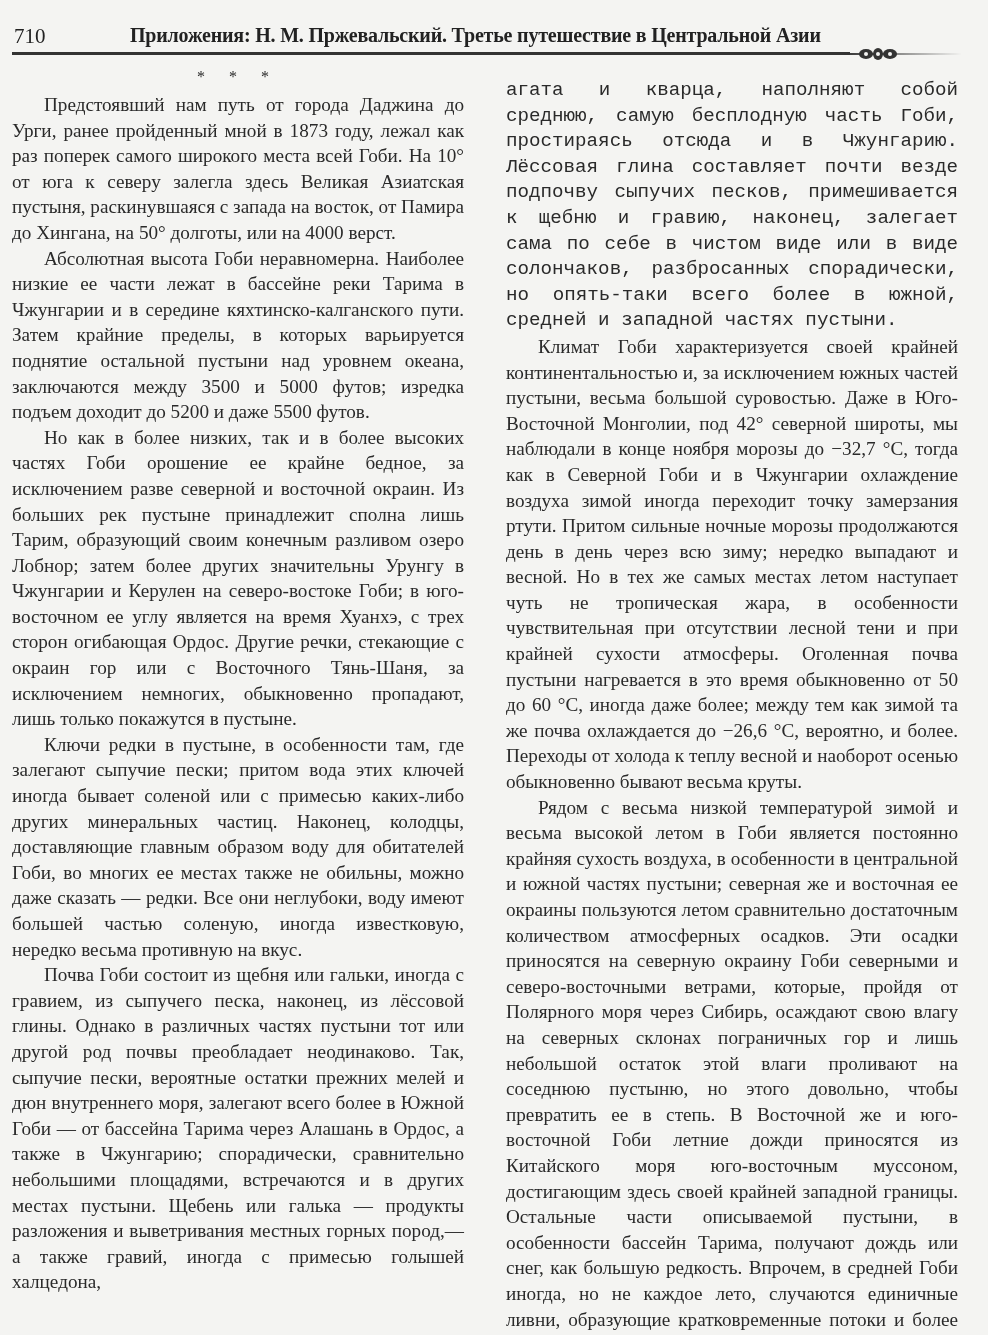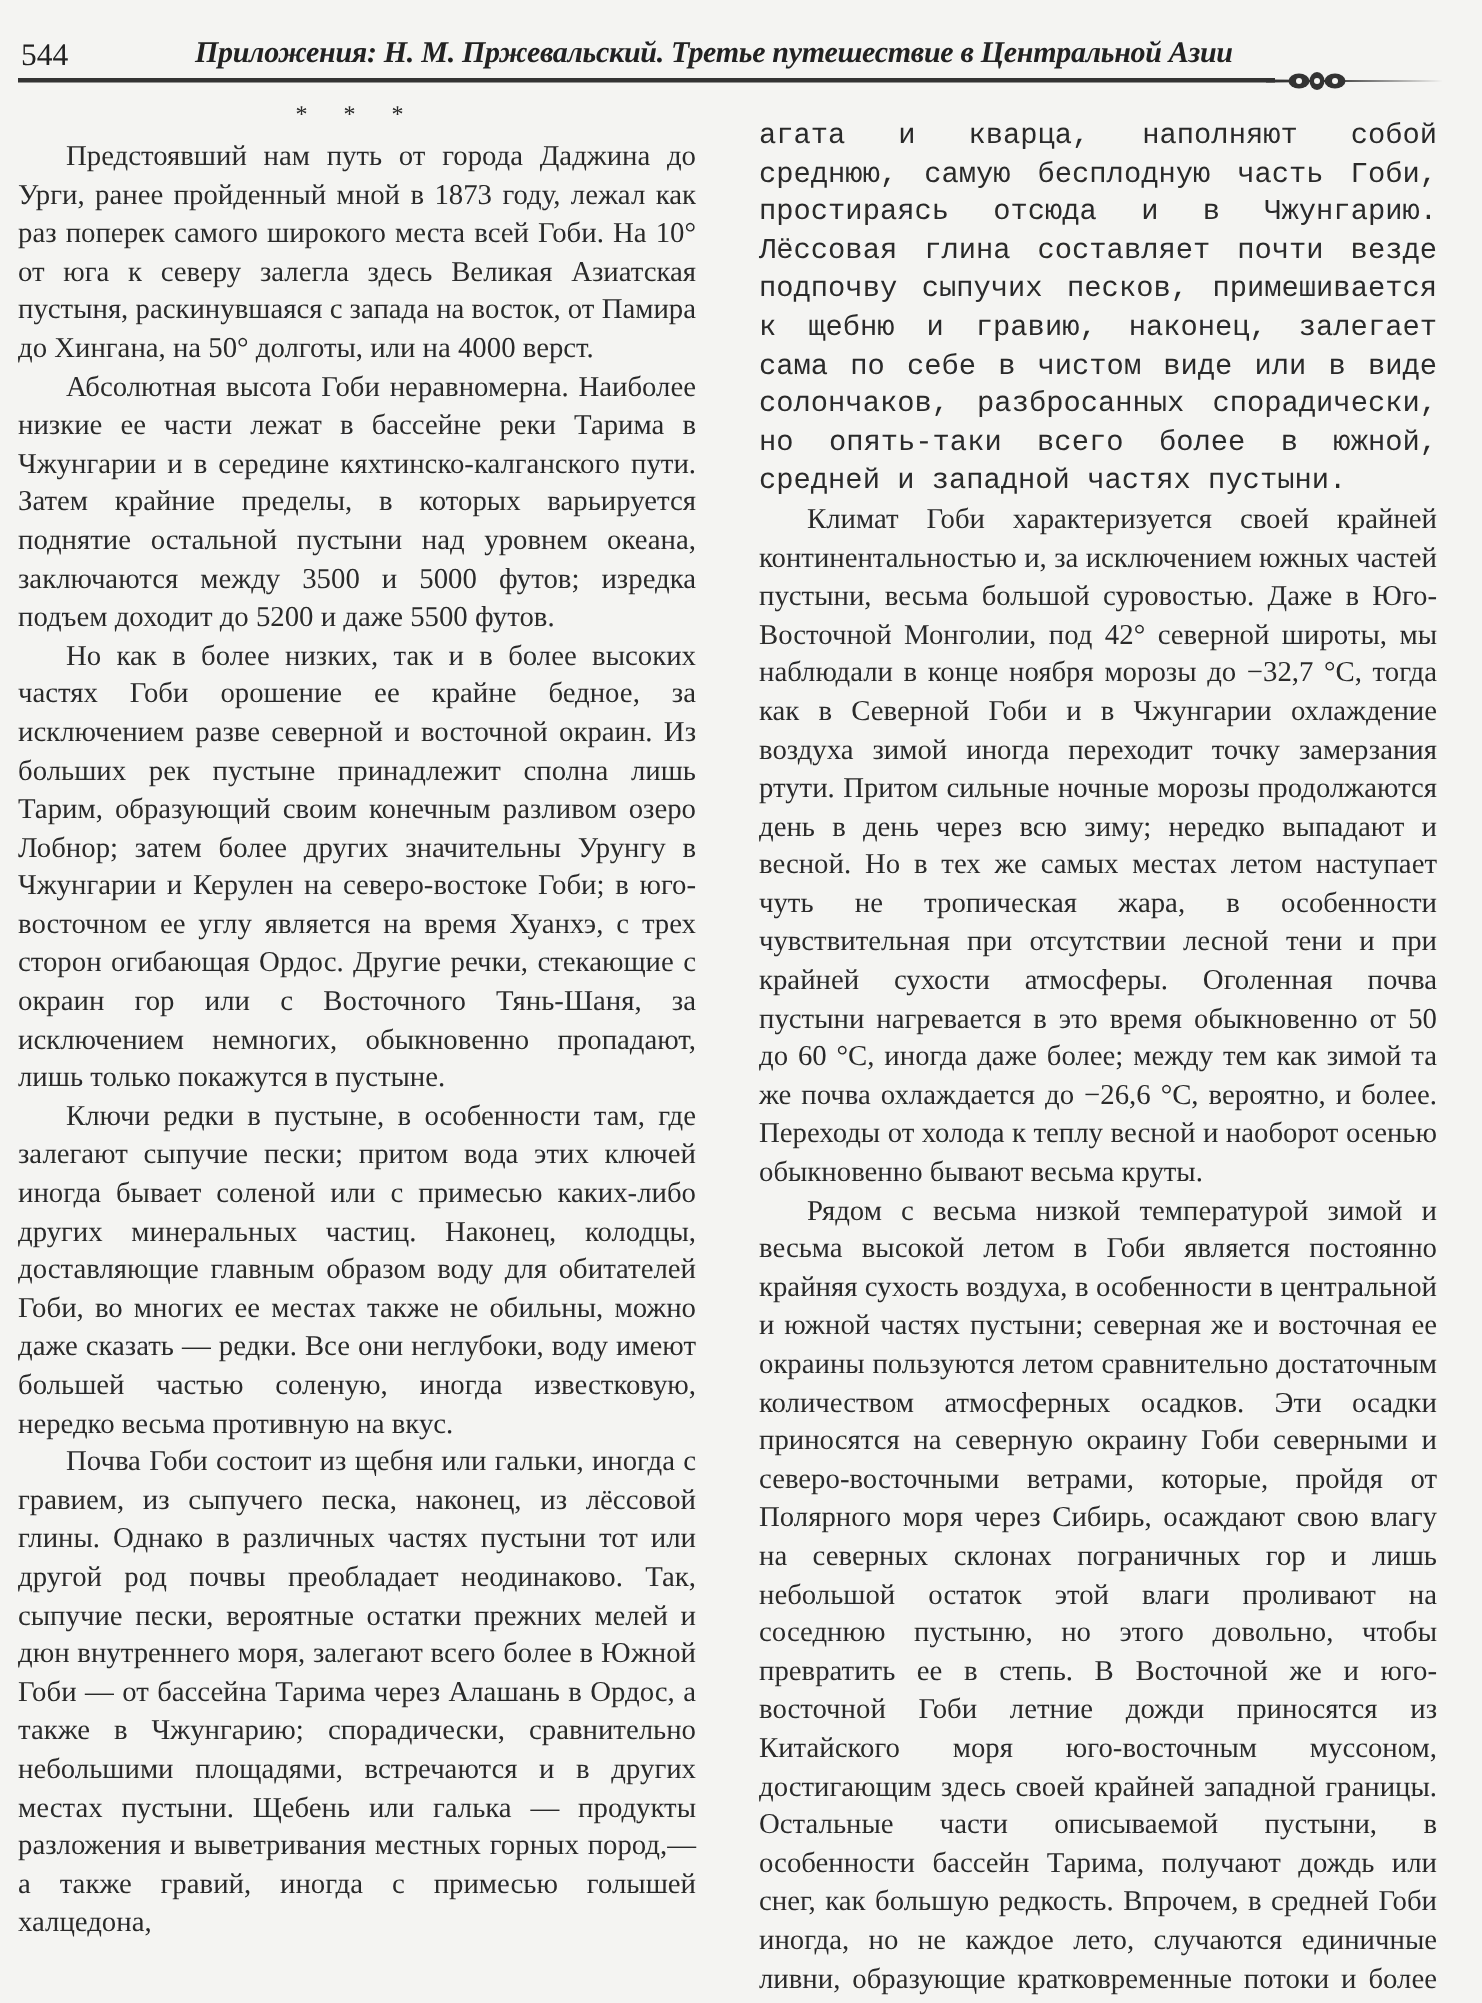--- a/index.html
+++ b/index.html
@@ -13,21 +13,21 @@
     }
     .running-head {
       position: absolute; left: 12px; top: 22px; width: 930px; height: 30px;
     }
     .page-num {
       position: absolute; left: 2px; top: 2px;
       font-size: 21px; font-family: "Liberation Serif", serif; color: #222;
     }
     .head-title {
       position: absolute; left: 118px; top: 2px;
-      font-size: 20px; font-style: italic; font-weight: bold; color: #222;
+      font-size: 20px; font-weight: bold; color: #222;
       letter-spacing: -0.2px;
     }
     .head-rule {
       position: absolute; left: 0; top: 30px; width: 838px; height: 3px; background: #333;
     }
     .ornament {
       position: absolute; left: 832px; top: 22px; width: 118px; height: 20px;
     }
     .column {
       position: absolute; top: 66px; width: 452px;
@@ -39,21 +39,21 @@
     .stars {
       text-align: center; font-size: 16px; letter-spacing: 10px; margin: 0 0 4px 0; height: 22px; line-height: 22px;
     }
     p { margin: 0; text-indent: 32px; }
     p.cont { text-indent: 0; font-family: Liberation Mono, monospace; }
   </style>
 </head>
 <body>
 
 <div class="running-head">
-  <span class="page-num">544</span>
+  <span class="page-num">710</span>
   <span class="head-title">Приложения: Н. М. Пржевальский. Третье путешествие в Центральной Азии</span>
   <div class="head-rule"></div>
   <svg class="ornament" viewBox="0 0 118 20">
     <path d="M0 11 L118 10 L0 9 Z" fill="#333"></path>
     <ellipse cx="22" cy="10" rx="7" ry="5" fill="#333"></ellipse>
     <ellipse cx="34" cy="10" rx="5" ry="6" fill="#333"></ellipse>
     <circle cx="34" cy="10" r="2" fill="#f4f4f2"></circle>
     <ellipse cx="46" cy="10" rx="7" ry="5" fill="#333"></ellipse>
     <circle cx="22" cy="10" r="2" fill="#f4f4f2"></circle>
     <circle cx="46" cy="10" r="2" fill="#f4f4f2"></circle>

